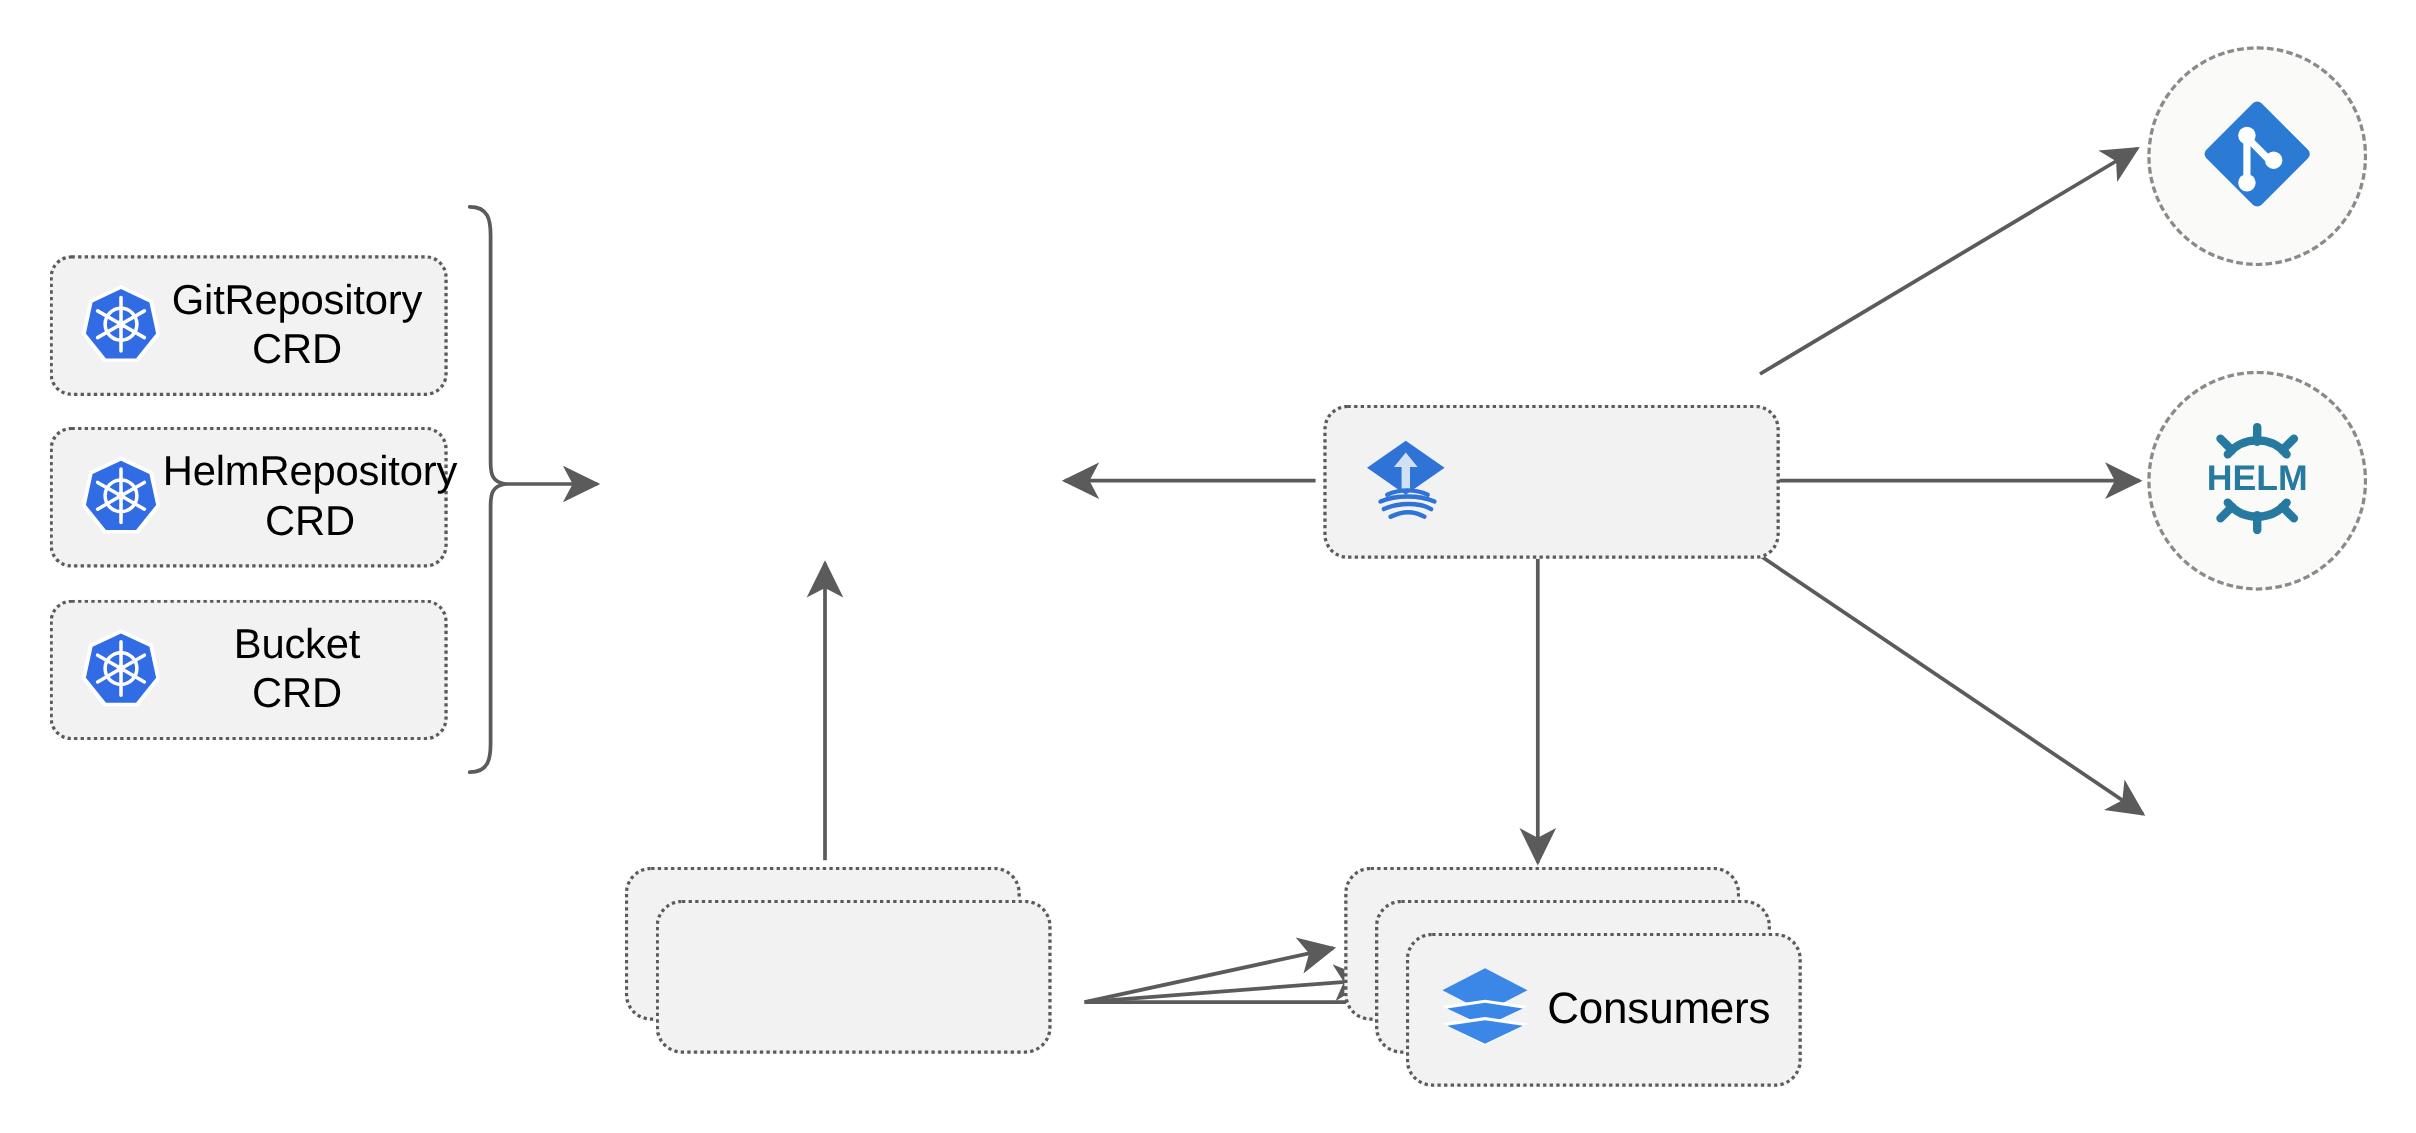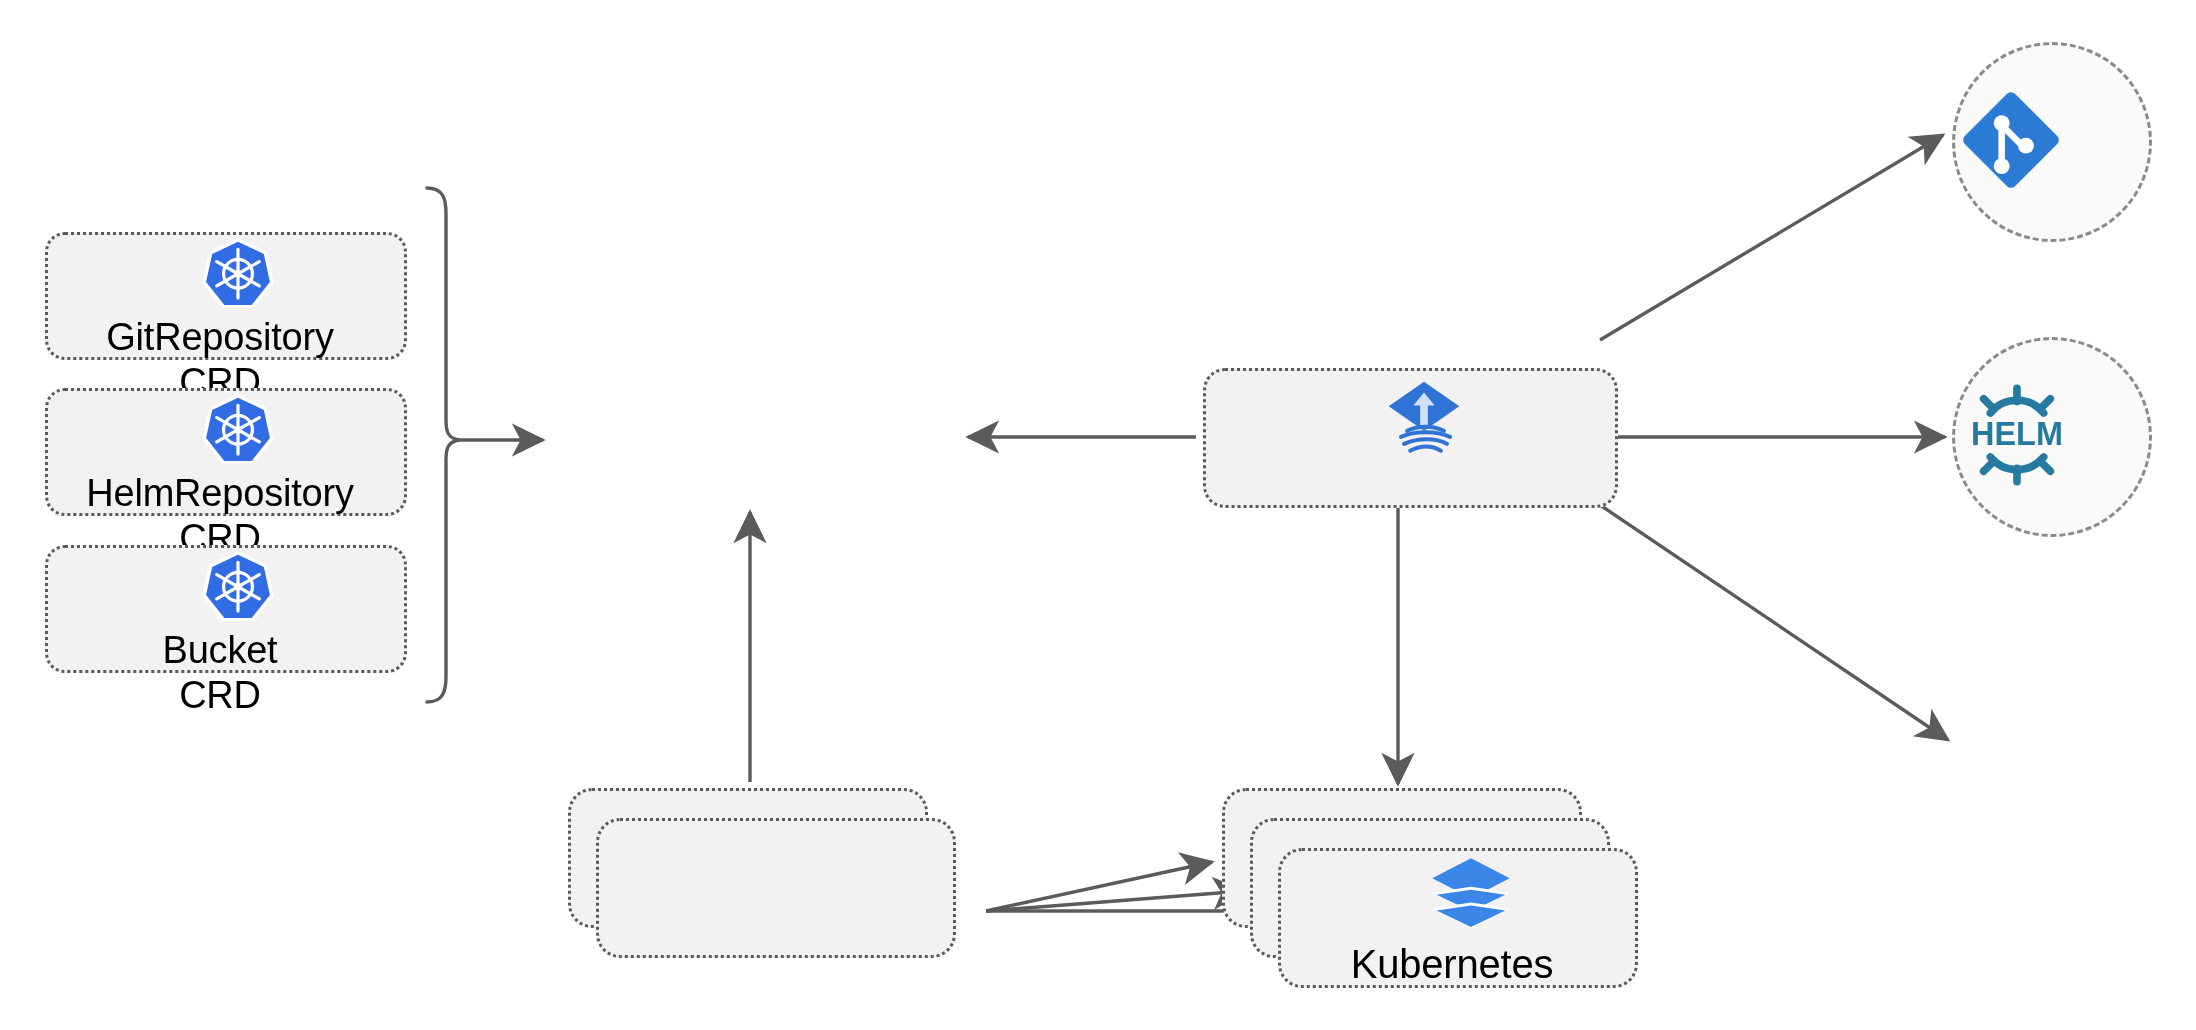--- a/index.html
+++ b/index.html
@@ -20,21 +20,21 @@
   }
 
   
   .node {
     position: absolute;
     box-sizing: border-box;
     background: #f2f2f2;
     border: 3px dotted #5a5a5a;
     border-radius: 22px;
     display: flex;
-    flex-direction: column;
+    flex-direction: row;
     align-items: center;
     justify-content: flex-start;
   }
   .node .label {
     flex: 1 1 auto;
     text-align: center;
     color: #000000;
     font-size: 40px;
     line-height: 1.18;
     letter-spacing: -0.2px;
@@ -69,20 +69,21 @@
 
   
   .circle-node {
     position: absolute;
     box-sizing: border-box;
     border-radius: 50%;
     background: #fafaf8;
     border: 3px dashed #8a8a8a;
     display: flex;
     align-items: center;
+    justify-content: center;
   }
 
   
   #wires {
     position: absolute;
     left: 0;
     top: 0;
     width: 2196px;
     height: 1030px;
     pointer-events: none;
@@ -227,21 +228,21 @@
     <div class="sheet node" style="left:56px; top:60px; width:360px; height:140px; display:flex; align-items:center;">
       <span class="icon" style="margin-left:26px;">
         <svg width="86" height="86" viewBox="0 0 120 120">
           <path d="M60 10 L114 38 L60 66 L6 38 Z" fill="#3b87e8"></path>
           <path d="M60 50 L114 58 L60 86 L6 58 Z" fill="#ffffff"></path>
           <path d="M60 54 L108 61 L60 84 L12 61 Z" fill="#3b87e8"></path>
           <path d="M60 72 L114 80 L60 108 L6 80 Z" fill="#ffffff"></path>
           <path d="M60 76 L108 83 L60 106 L12 83 Z" fill="#3b87e8"></path>
         </svg>
       </span>
-      <span class="label">Kubernetes</span>
+      <span class="label">Consumers</span>
     </div>
   </div>
 
   <div class="circle-node" style="left:1952px; top:42px; width:200px; height:200px;">
     <span class="icon">
       <svg width="112" height="112" viewBox="0 0 120 120">
         <rect x="22" y="22" width="76" height="76" rx="6" transform="rotate(45 60 60)" fill="#2b7bd4"></rect>
         <g stroke="#ffffff" stroke-width="7" fill="none" stroke-linecap="round">
           <path d="M50 86 L50 44 L70 64"></path>
         </g>

